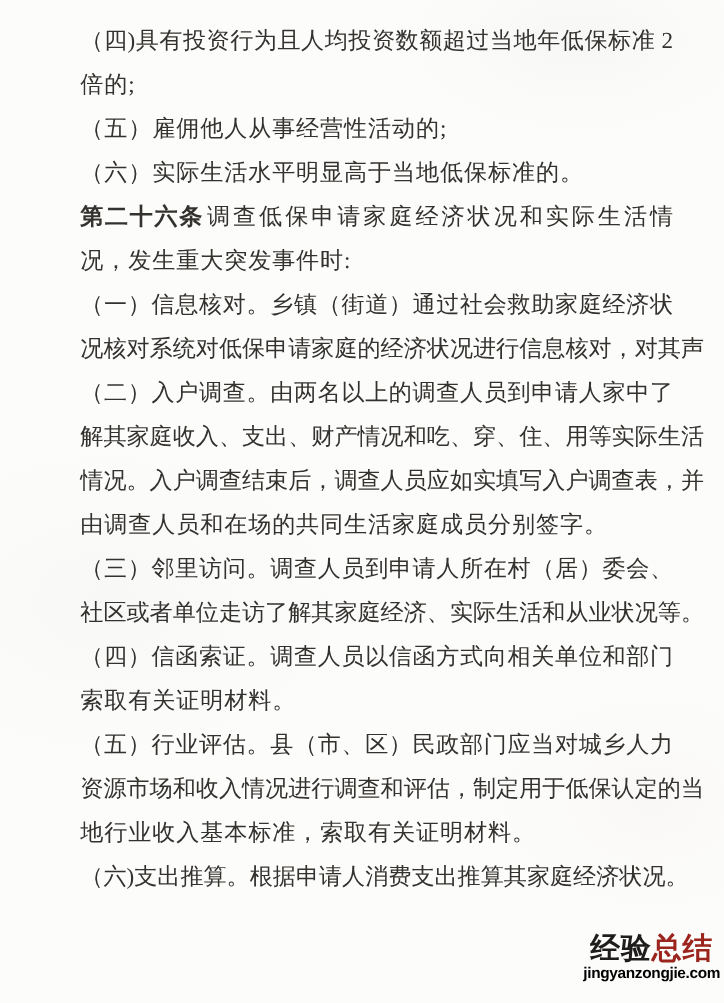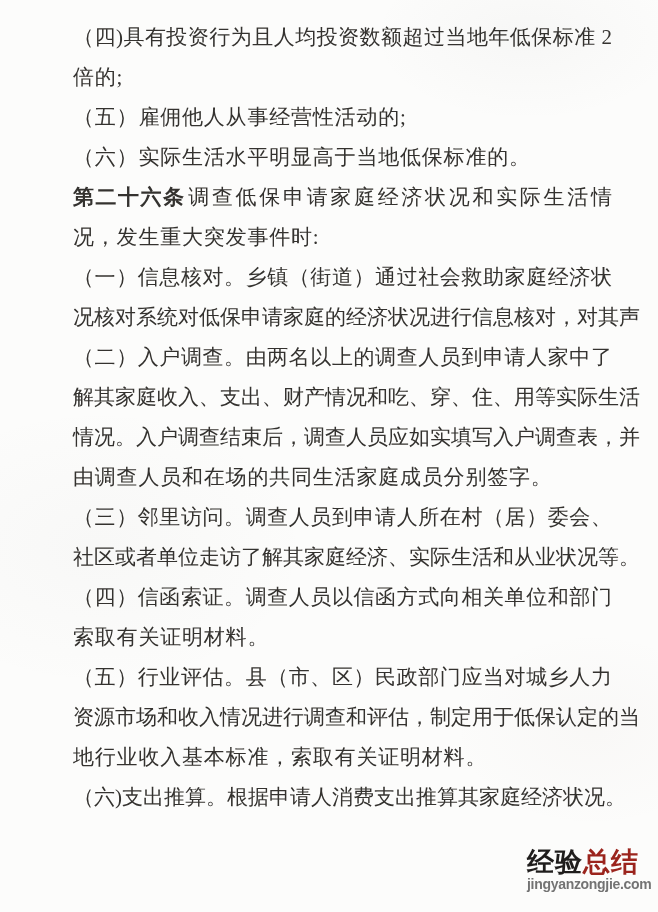--- a/index.html
+++ b/index.html
@@ -28,21 +28,21 @@
   .line.justify{justify-content:space-between;}
   .line.plain .txt{letter-spacing:0.8px;white-space:pre;}
   .line .ch{display:inline-block;}
   .line .head{
     font-family:"Liberation Sans","DejaVu Sans",sans-serif;
     font-weight:bold;letter-spacing:1.5px;
   }
   .watermark{
     position:absolute;left:527px;top:849px;width:131px;
     font-family:"Liberation Sans","DejaVu Sans",sans-serif;
-    text-align:left;line-height:1;
+    text-align:center;line-height:1;
   }
   .wm-brand{
     font-size:27px;font-weight:800;letter-spacing:1px;white-space:nowrap;
   }
   .wm-url{
     font-size:14px;font-weight:700;letter-spacing:-0.3px;margin-top:1px;white-space:nowrap;
   }
 </style>
 </head>
 <body style="background: rgb(252, 252, 251);">
@@ -428,15 +428,15 @@
         <span class="ch">经</span>
         <span class="ch">济</span>
         <span class="ch">状</span>
         <span class="ch">况</span>
         <span class="ch">。</span>
       </div>
     </section>
 
   <div class="watermark">
     <div class="wm-brand"><span style="color: rgb(31, 29, 28);">经验</span><span style="color: rgb(155, 36, 29);">总结</span></div>
-    <div class="wm-url" style="color: #737373;">jingyanzongjie.com</div>
+    <div class="wm-url" style="color: #000000;">jingyanzongjie.com</div>
   </div>
 </main>
 
 </body></html>

